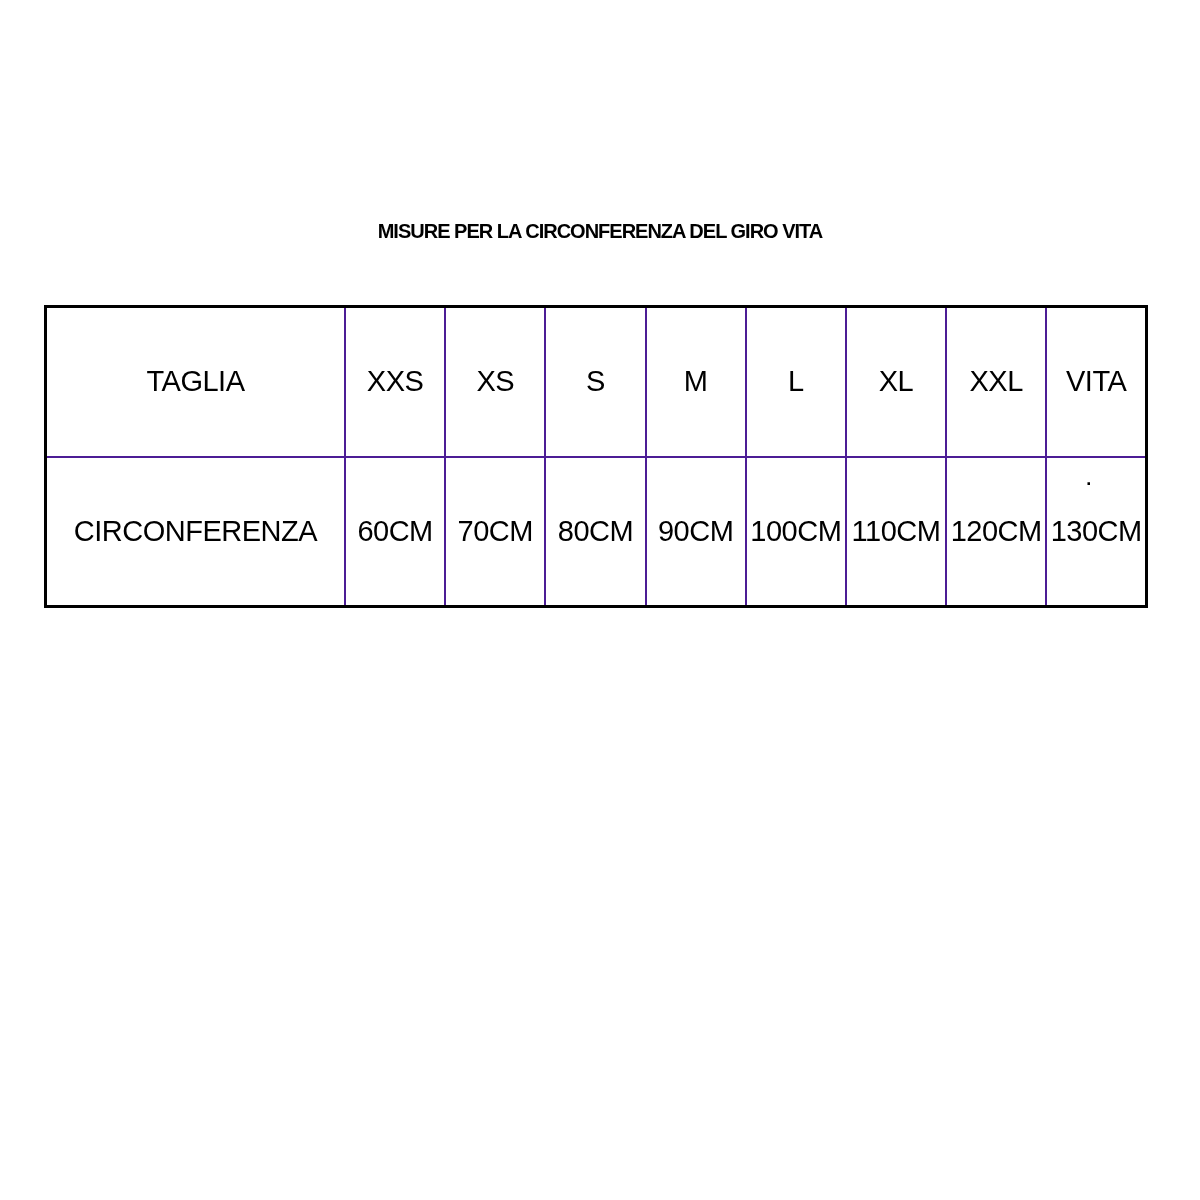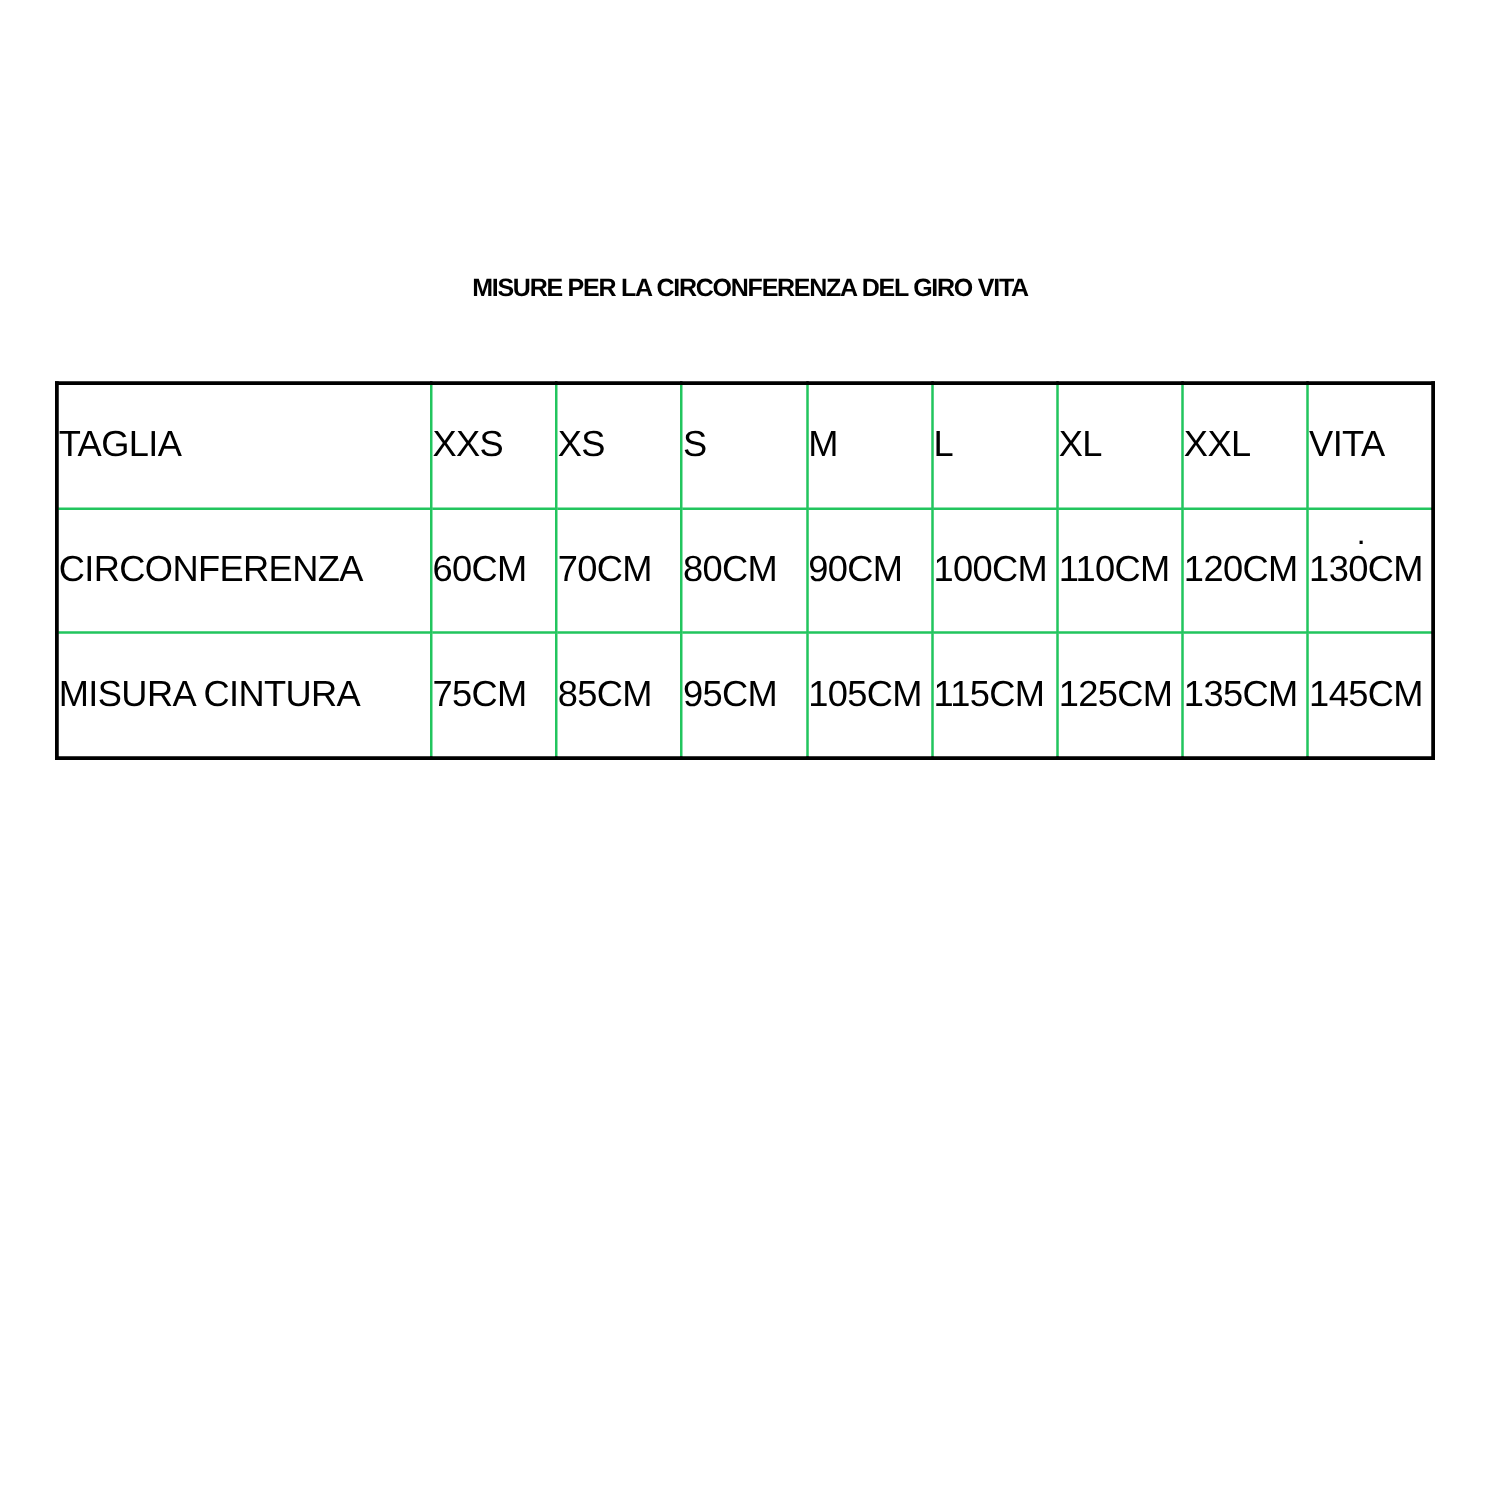--- a/index.html
+++ b/index.html
@@ -27,21 +27,22 @@
     position: absolute;
     left: 44px;
     top: 305px;
     width: 1104px;
     height: 303px;
     border-collapse: collapse;
     table-layout: fixed;
     border: 3px solid #000000;
   }
   .size-table td {
-    border: 2px solid #22c55e;
+    border: 2px solid #4c1d95;
+    text-align: center;
     vertical-align: middle;
     font-size: 29px;
     letter-spacing: -0.5px;
     padding: 0;
     white-space: nowrap;
     position: relative;
   }
   col.c-label { width: 27.2%; }
   col.c-size  { width: 9.1%; }
   .artifact-dot {
@@ -89,25 +90,14 @@
       <td>80CM</td>
       <td>90CM</td>
       <td>100CM</td>
       <td>110CM</td>
       <td>120CM</td>
       <td>
         <span class="artifact-dot">.</span>
         <span>130CM</span>
       </td>
     </tr>
-    <tr>
-      <td>MISURA CINTURA</td>
-      <td>75CM</td>
-      <td>85CM</td>
-      <td>95CM</td>
-      <td>105CM</td>
-      <td>115CM</td>
-      <td>125CM</td>
-      <td>135CM</td>
-      <td>145CM</td>
-    </tr>
   </tbody>
 </table>
 
 </body></html>

